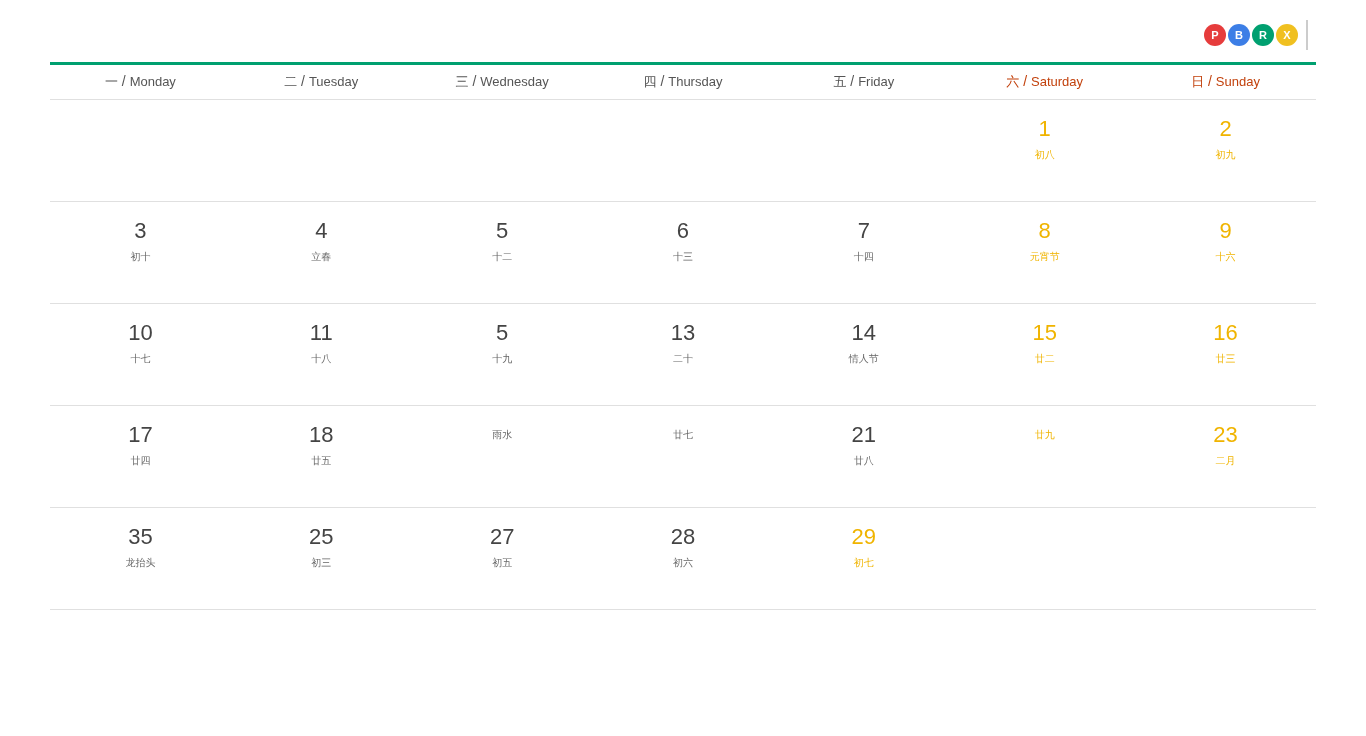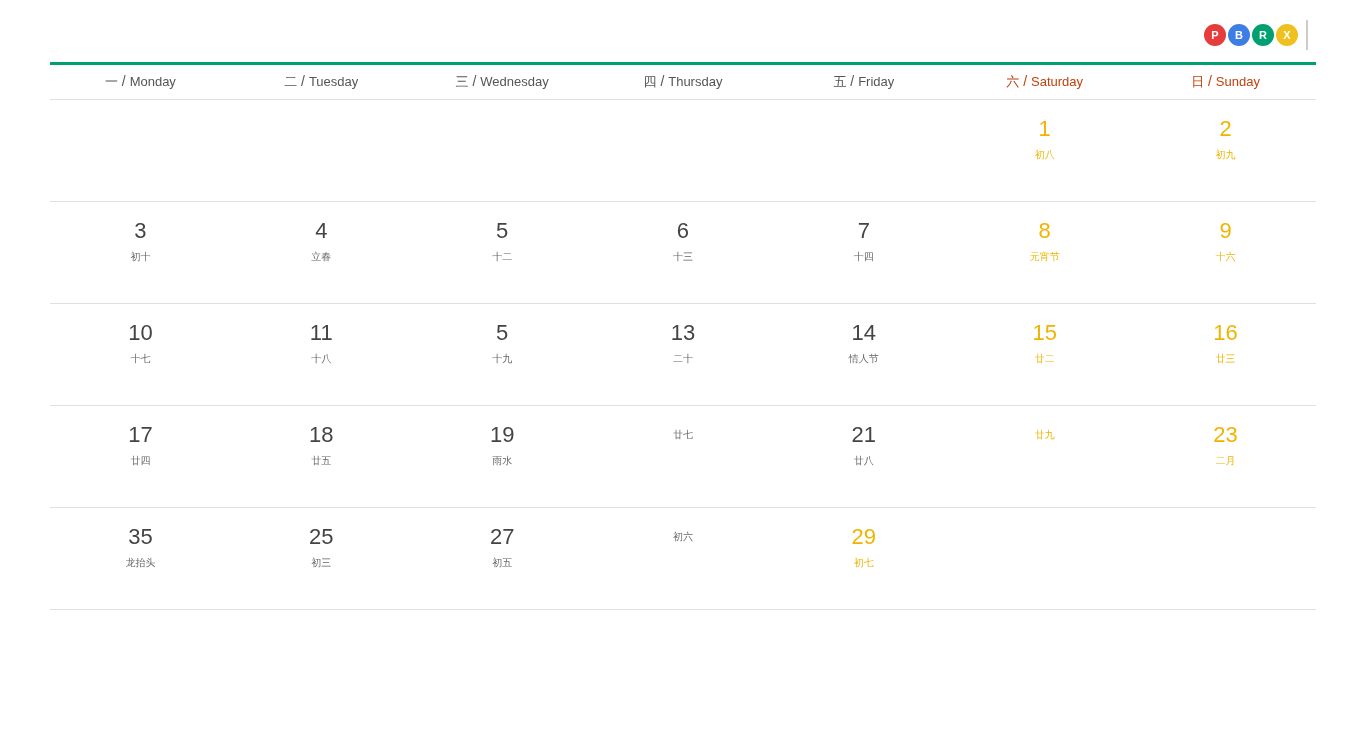--- a/index.html
+++ b/index.html
@@ -273,21 +273,20 @@
         <div class="cal-week">
           <div class="cal-cell">
             <div class="cal-day">17</div>
             <div class="cal-lunar">廿四</div>
           </div>
           <div class="cal-cell">
             <div class="cal-day">18</div>
             <div class="cal-lunar">廿五</div>
           </div>
           <div class="cal-cell">
-            <div class="cal-day">19</div>
             <div class="cal-lunar">雨水</div>
           </div>
           <div class="cal-cell">
             <div class="cal-lunar">廿七</div>
           </div>
           <div class="cal-cell">
             <div class="cal-day">21</div>
             <div class="cal-lunar">廿八</div>
           </div>
           <div class="cal-cell">
@@ -305,20 +304,21 @@
           </div>
           <div class="cal-cell">
             <div class="cal-day">25</div>
             <div class="cal-lunar">初三</div>
           </div>
           <div class="cal-cell">
             <div class="cal-day">27</div>
             <div class="cal-lunar">初五</div>
           </div>
           <div class="cal-cell">
+            <div class="cal-day">28</div>
             <div class="cal-lunar">初六</div>
           </div>
           <div class="cal-cell">
             <div class="cal-day weekend">29</div>
             <div class="cal-lunar weekend">初七</div>
           </div>
           <div class="cal-cell">
             <div class="cal-day weekend empty">0</div>
             <div class="cal-lunar weekend empty">　</div>
           </div>

